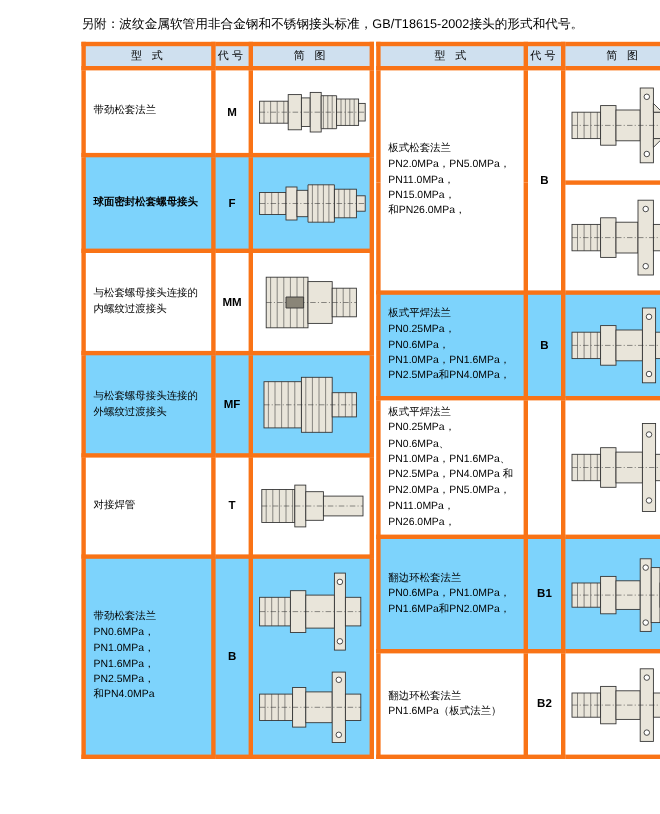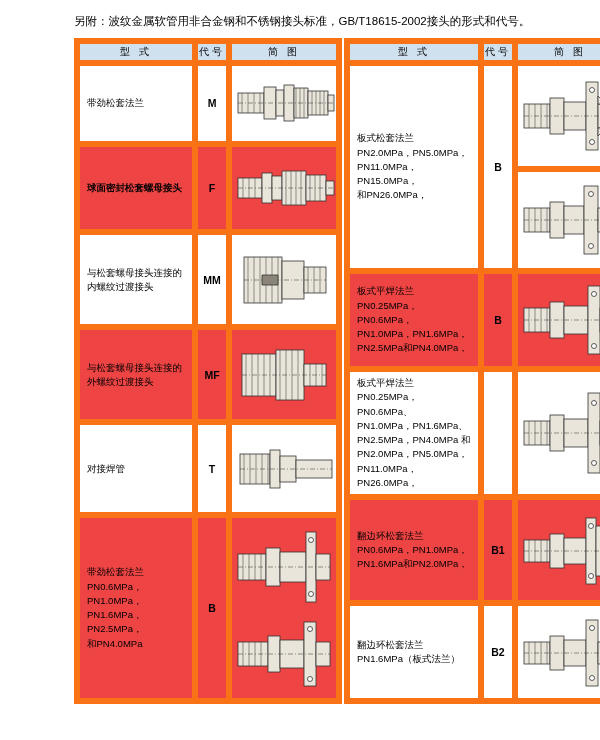--- a/index.html
+++ b/index.html
@@ -33,21 +33,21 @@
     flex-direction: row;
     gap: 0px;
   }
   table {
     border-collapse: collapse;
     table-layout: fixed;
   }
   table.left { width: 262px; }
   table.right { width: 278px; margin-left: 2px; }
   th, td {
-    border: 6px solid #f97316;
+    border: 4px solid #f97316;
     padding: 0;
     font-size: 9.5px;
     color: #000;
     vertical-align: middle;
   }
   thead th {
     background: #cfe0ef;
     height: 22px;
     text-align: center;
     font-weight: normal;
@@ -61,21 +61,21 @@
   }
   td.code {
     text-align: center;
     font-weight: bold;
     font-size: 10.5px;
   }
   td.fig {
     text-align: center;
     padding: 2px;
   }
-  .shade-yellow { background: #ef4444; }
+  .shade-yellow { background: #7dd3fc; }
   .shade-white { background: #ffffff; }
   svg { display: block; margin: 0 auto; }
 
   
   .lc1 { width: 118px; }
   .lc2 { width: 34px; }
   .lc3 { width: 110px; }
   
   .rc1 { width: 134px; }
   .rc2 { width: 34px; }

